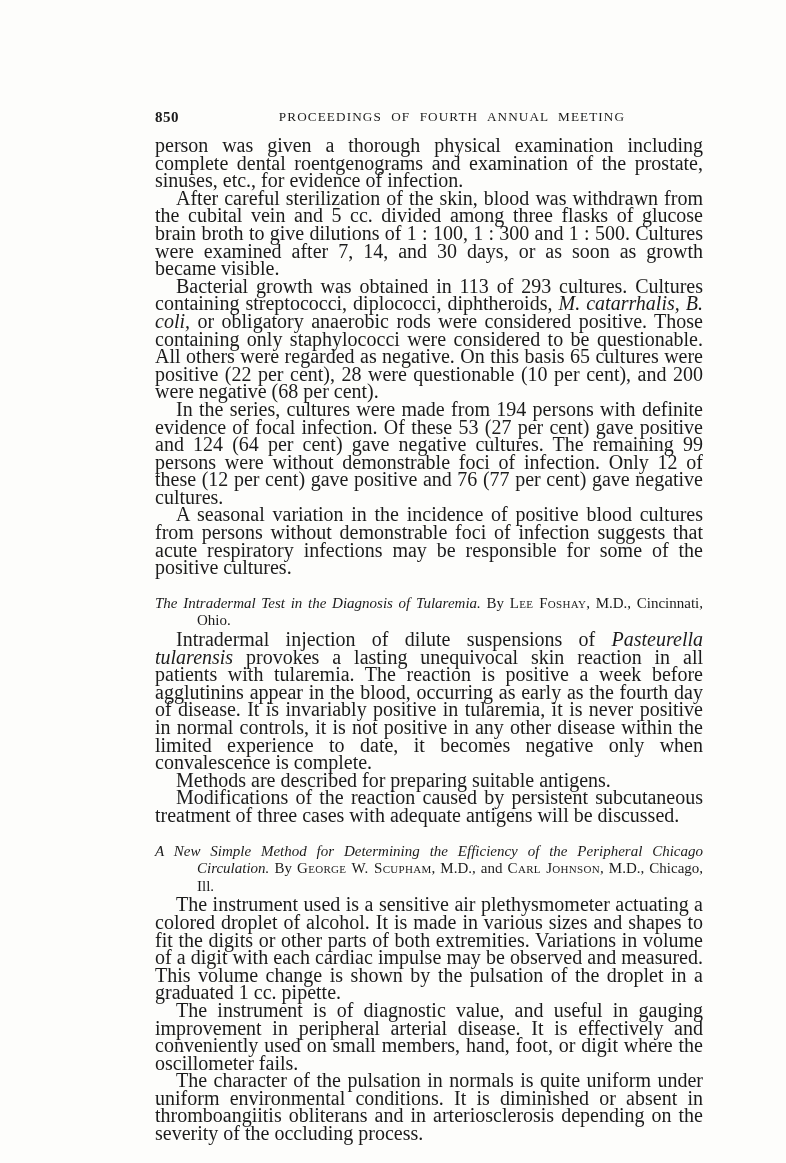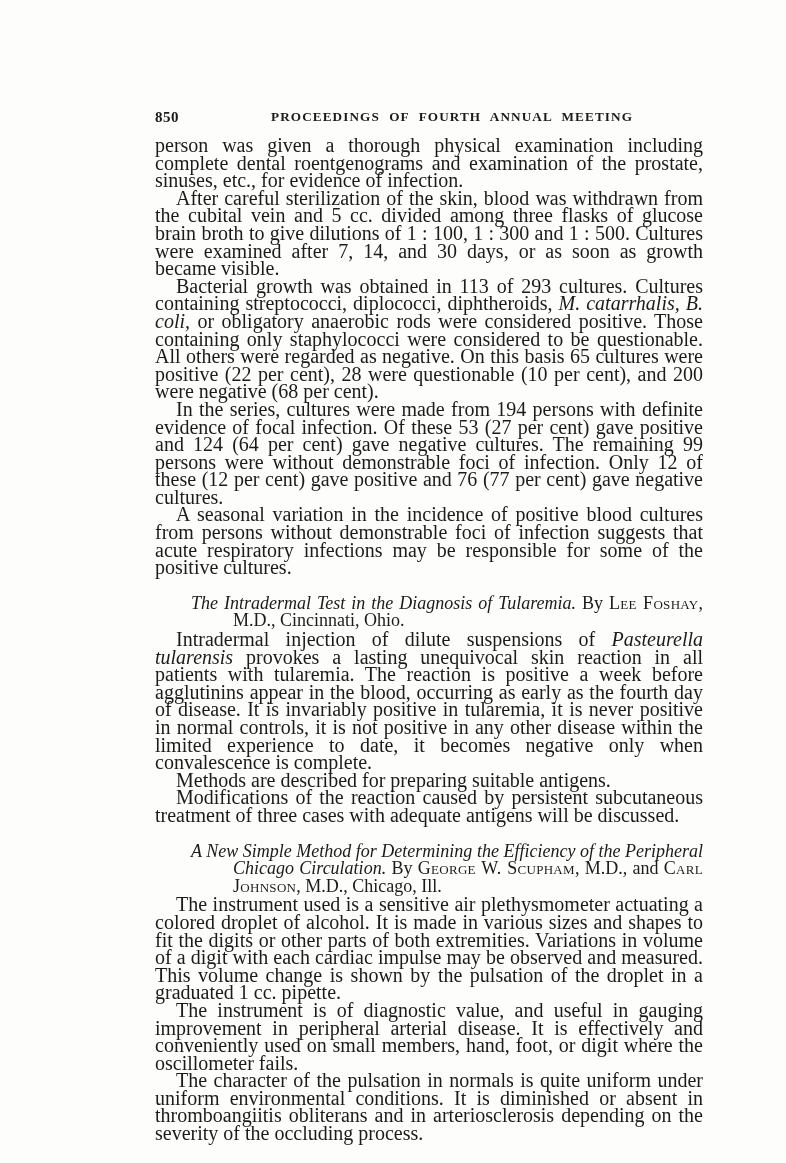--- a/index.html
+++ b/index.html
@@ -27,42 +27,41 @@
     margin-bottom: 10px;
   }
   .page-number {
     position: absolute; left: 0; top: 0;
     font-size: 15px; font-weight: bold;
     letter-spacing: 0.5px;
   }
   .running-head {
     text-align: center;
     font-size: 13.2px;
-    font-weight: bold;
+    font-weight: normal;
     letter-spacing: 1.1px;
     word-spacing: 5px;
     padding-left: 46px;
   }
   .bodytext p.para {
     font-size: 20px;
     line-height: 17.6px;
     text-align: justify;
   }
   .para.indent { text-indent: 21px; }
   .it { font-style: italic; }
   .sc { font-variant: small-caps; letter-spacing: 0.3px; }
   .section { margin-top: 18px; }
   .section-heading {
-    font-size: 18px;
+    font-size: 15px;
     line-height: 17.6px;
     text-align: justify;
     padding-left: 42px;
     text-indent: -42px;
     margin-bottom: 1px;
-    margin-left: 36px;
   }
 </style>
 </head>
 <body>
 
 <div class="page">
   <div class="content">
 
     <div class="pagehead">
       <span class="page-number">850</span>

